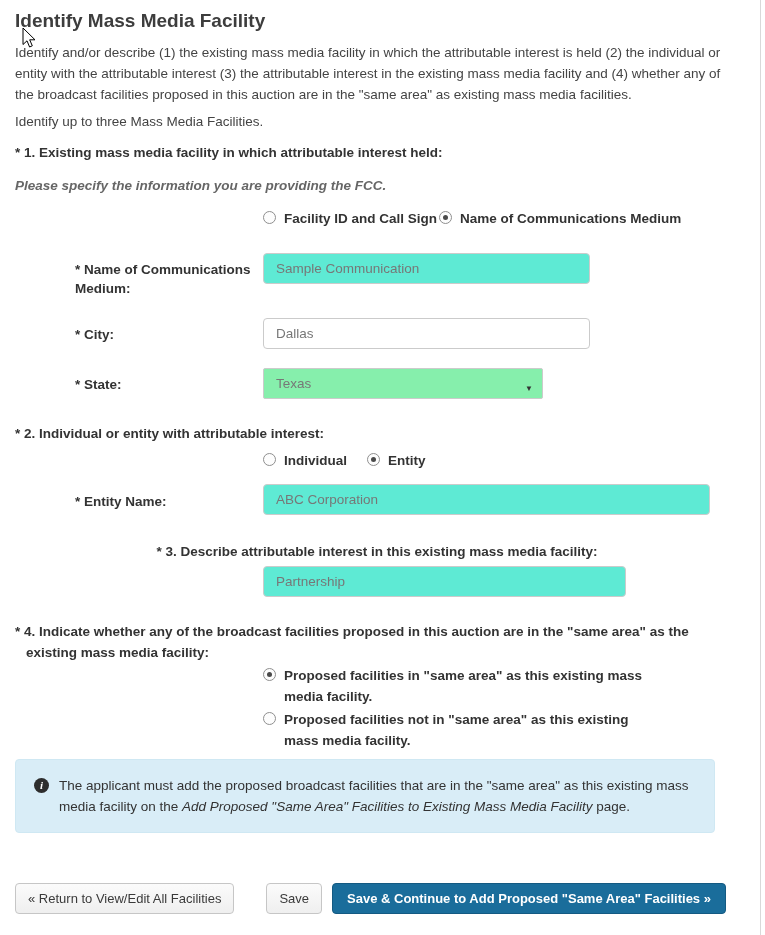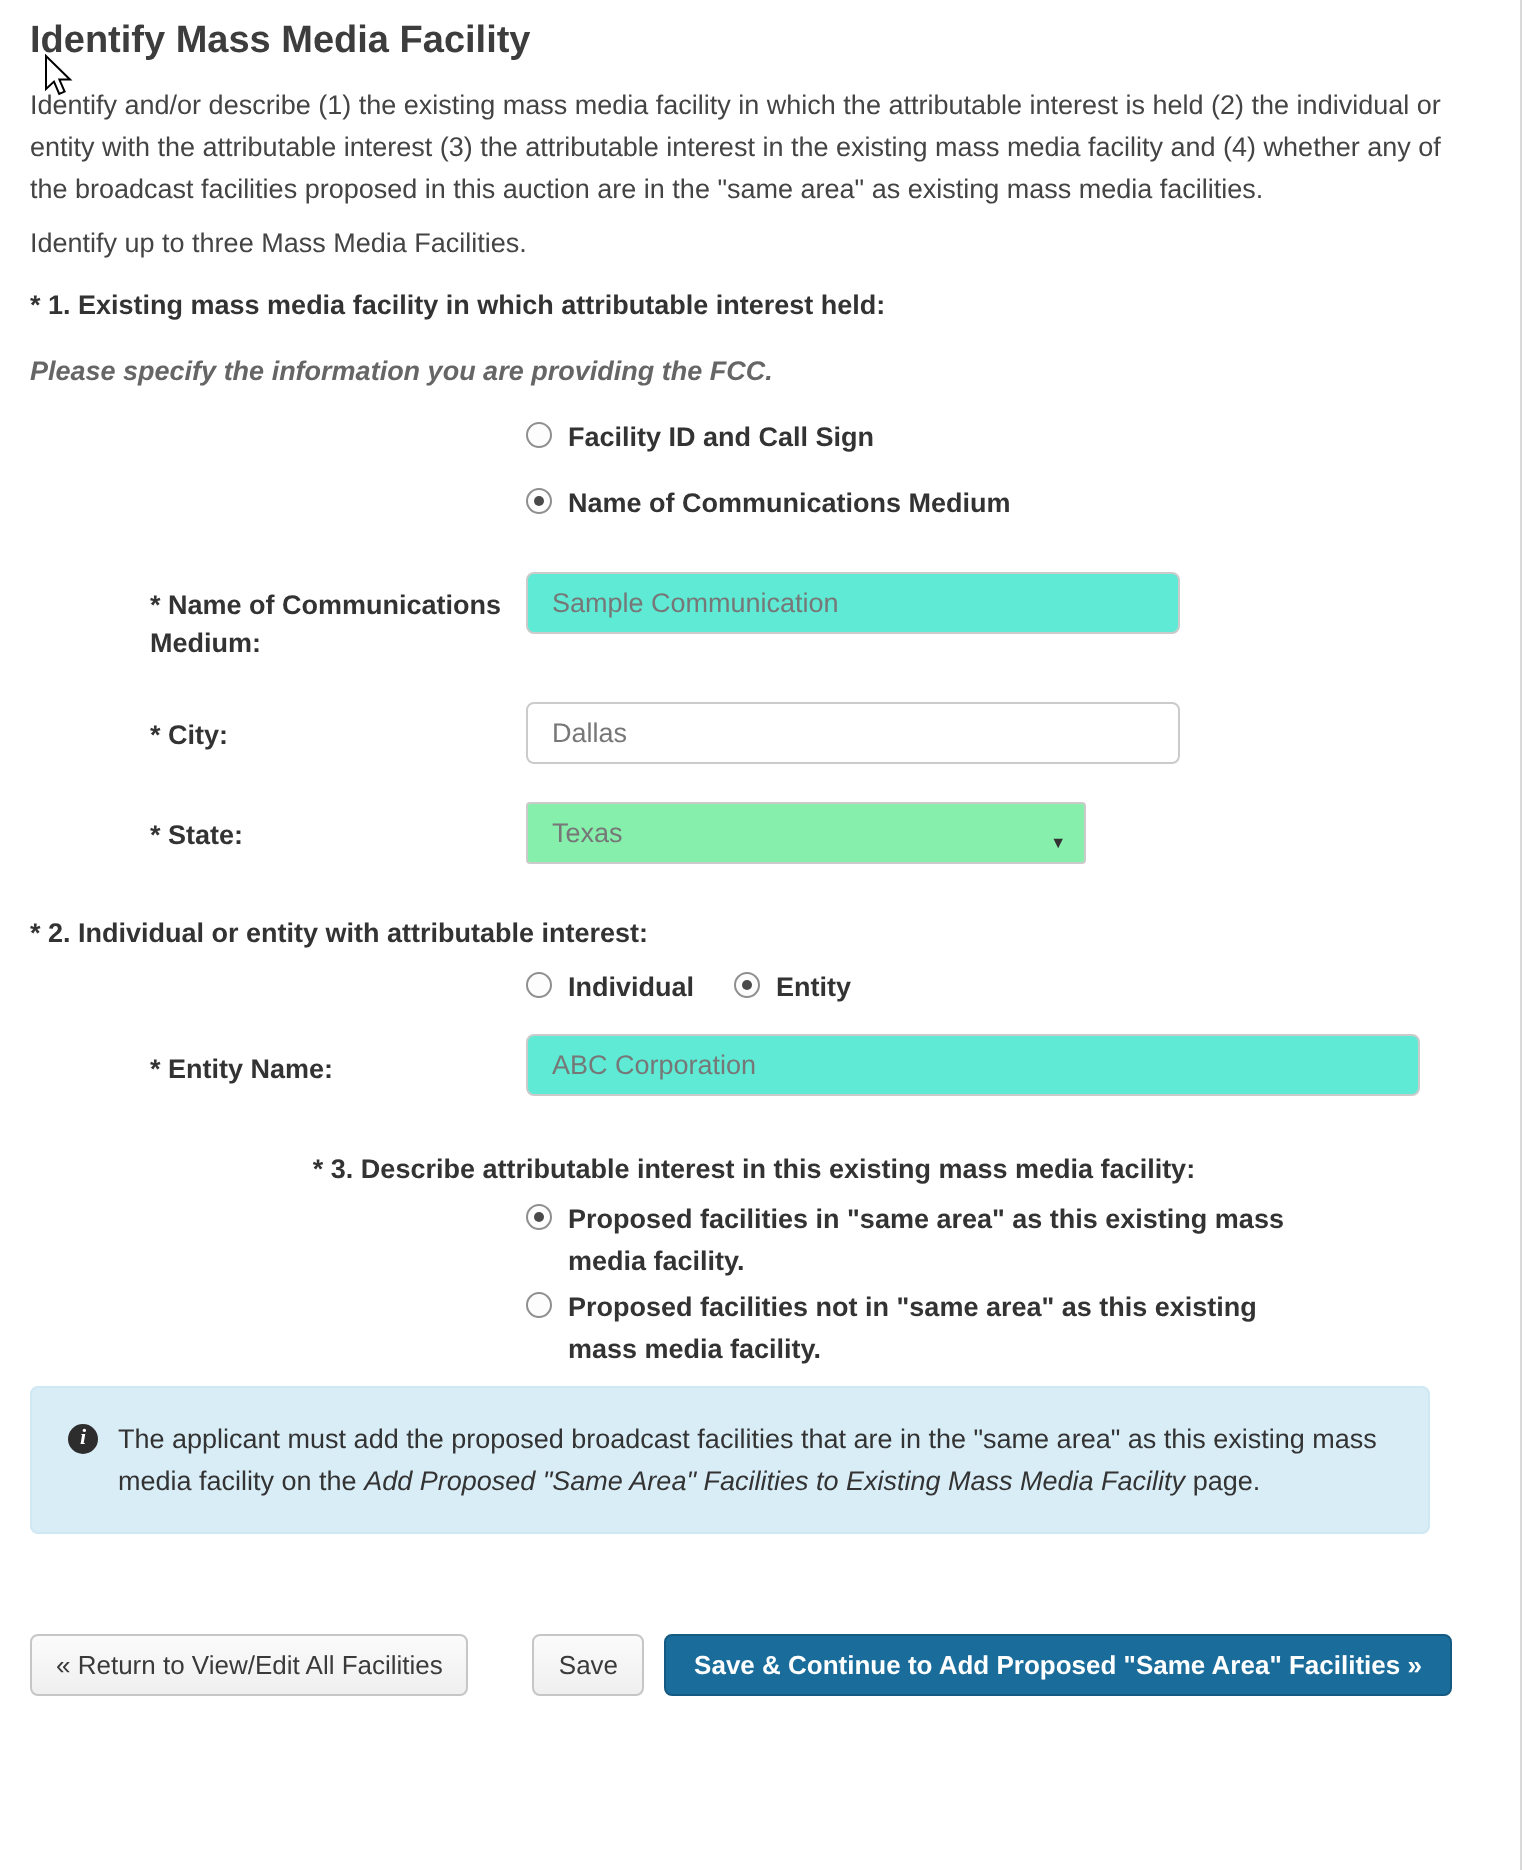--- a/index.html
+++ b/index.html
@@ -22,21 +22,21 @@
   p.intro { margin: 0 0 6px 0; line-height: 21px; width: 708px; color: #444; }
   p.subtitle { margin: 0 0 10px 0; line-height: 21px; color: #444; }
 
   .q-label {
     font-weight: 700; color: #333; line-height: 21px;
     margin: 0 0 12px 0;
     padding-left: 11px; text-indent: -11px; width: 724px;
   }
   .hint { font-style: italic; color: #666; margin: 0 0 12px 0; line-height: 21px; font-weight: bold; }
 
-  .radio-group-stacked { margin: 12px 0 24px 248px; display: flex; flex-direction: column; gap: 12px; }
+  .radio-group-stacked { margin: 12px 0 24px 248px; display: flex; flex-direction: row; gap: 2px; }
   .radio-row { display: flex; align-items: flex-start; cursor: default; }
   .radio {
     flex: none; width: 13px; height: 13px; border-radius: 50%;
     border: 1px solid #8f8f8f; background: #fdfdfd; margin: 3px 8px 0 0;
     position: relative; display: inline-block;
   }
   .radio.checked::after {
     content: ""; position: absolute; left: 3px; top: 3px;
     width: 5px; height: 5px; border-radius: 50%; background: #4a4a4a;
   }
@@ -167,21 +167,25 @@
       <span class="radio-label">Entity</span>
     </div>
   </div>
 
   <div class="field-row mb26">
     <div class="flabel" style="padding-top:8px">* Entity Name:</div>
     <input class="tinput yellow" style="width: 447px;" type="text" value="ABC Corporation">
   </div>
 
   <div class="q-label mb4">* 3. Describe attributable interest in this existing mass media facility:</div>
-
+  <div class="mb24" style="margin-left:248px">
+    <input class="tinput yellow" style="width: 363px;" type="text" value="Partnership">
+  </div>
+
+  <div class="q-label mb2">* 4. Indicate whether any of the broadcast facilities proposed in this auction are in the "same area" as the existing mass media facility:</div>
 
   <div class="q4-options">
     <div class="radio-row">
       <span class="radio checked"></span>
       <span class="radio-label">Proposed facilities in "same area" as this existing mass media facility.</span>
     </div>
     <div class="radio-row">
       <span class="radio"></span>
       <span class="radio-label">Proposed facilities not in "same area" as this existing mass media facility.</span>
     </div>

